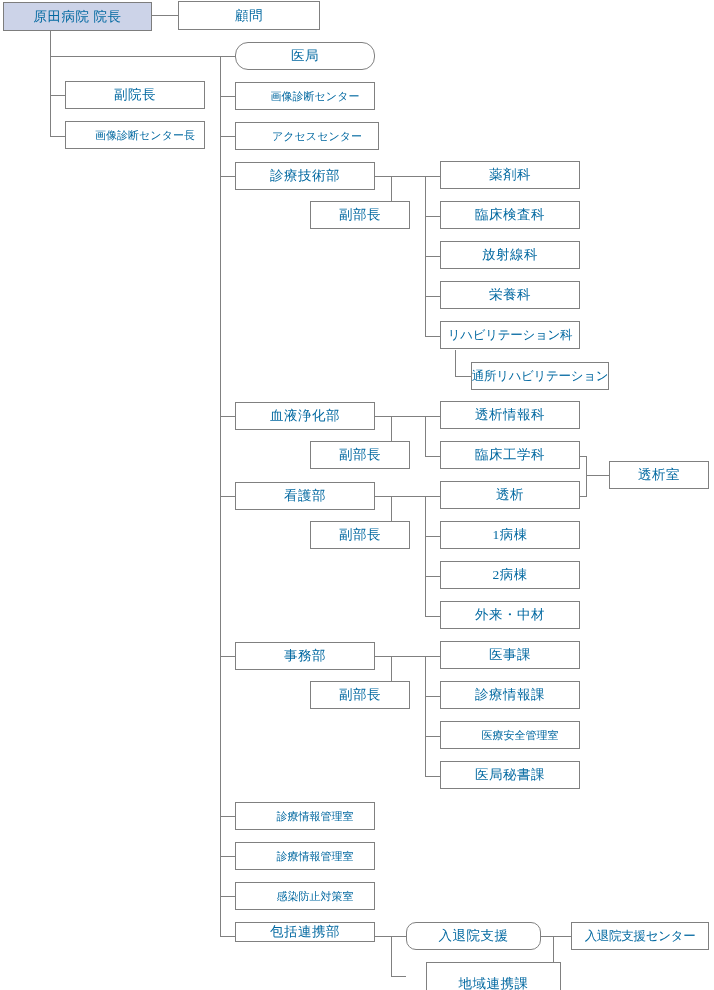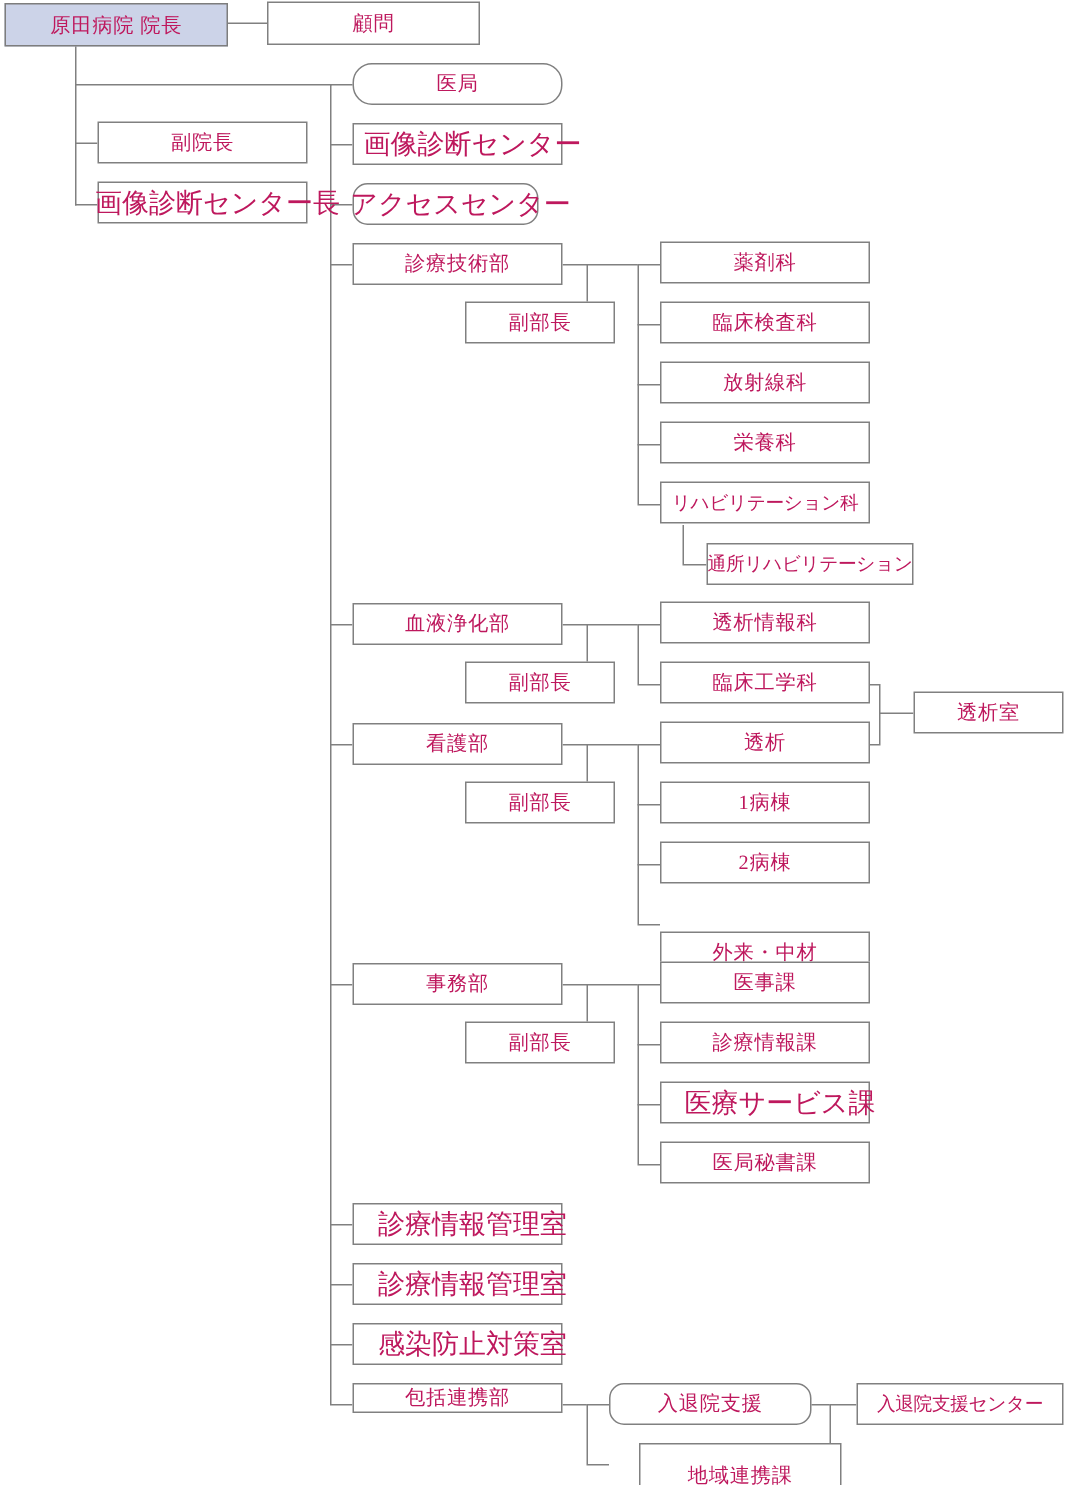--- a/index.html
+++ b/index.html
@@ -20,27 +20,27 @@
     border:1px solid #808080;
     background:#ffffff;
     display:flex;
     align-items:center;
     justify-content:center;
     text-align:center;
     font-size:13.5px;
     letter-spacing:0.5px;
     line-height:1;
     white-space:nowrap;
-    color:#be185d;
+    color:#0369a1;
   }
   .box.root{
     background:#ccd3e8;
     border:1px solid #7d7d7d;
   }
-  .box.tight{ letter-spacing:0px; font-size:18px;padding-left:20px; }
+  .box.tight{ letter-spacing:0px; font-size:11px;padding-left:20px; }
   .box.tighter{ letter-spacing:-0.3px; font-size:12.5px; }
   .ln{
     position:absolute;
     background:#808080;
   }
   .ln.h{ height:1px; }
   .ln.v{ width:1px; }
 </style>
 </head>
 <body>
@@ -127,21 +127,21 @@
   <div class="box" style="left:178px;top:1px;width:142px;height:29px;">顧問</div>
 
   <div class="box" style="left:65px;top:81px;width:140px;height:28px;">副院長</div>
 
   <div class="box tight" style="left:65px;top:121px;width:140px;height:28px;">画像診断センター長</div>
 
   <div class="box" style="left:235px;top:42px;width:140px;height:28px;border-radius:13px;">医局</div>
 
   <div class="box tight" style="left:235px;top:82px;width:140px;height:28px;">画像診断センター</div>
 
-  <div class="box tight" style="left:235px;top:122px;width:124px;height:28px;border-radius:10px;">アクセスセンター</div>
+  <div class="box tight" style="left:235px;top:122px;width:144px;height:28px;">アクセスセンター</div>
 
   <div class="box" style="left:235px;top:162px;width:140px;height:28px;">診療技術部</div>
 
   <div class="box" style="left:310px;top:201px;width:100px;height:28px;">副部長</div>
 
   <div class="box" style="left:440px;top:161px;width:140px;height:28px;">薬剤科</div>
 
   <div class="box" style="left:440px;top:201px;width:140px;height:28px;">臨床検査科</div>
 
   <div class="box" style="left:440px;top:241px;width:140px;height:28px;">放射線科</div>
@@ -165,31 +165,31 @@
   <div class="box" style="left:235px;top:482px;width:140px;height:28px;">看護部</div>
 
   <div class="box" style="left:310px;top:521px;width:100px;height:28px;">副部長</div>
 
   <div class="box" style="left:440px;top:481px;width:140px;height:28px;">透析</div>
 
   <div class="box" style="left:440px;top:521px;width:140px;height:28px;">1病棟</div>
 
   <div class="box" style="left:440px;top:561px;width:140px;height:28px;">2病棟</div>
 
-  <div class="box" style="left:440px;top:601px;width:140px;height:28px;margin-top:20px;">外来・中材</div>
+  <div class="box" style="left:440px;top:601px;width:140px;height:28px;">外来・中材</div>
 
   <div class="box" style="left:235px;top:642px;width:140px;height:28px;">事務部</div>
 
   <div class="box" style="left:310px;top:681px;width:100px;height:28px;">副部長</div>
 
   <div class="box" style="left:440px;top:641px;width:140px;height:28px;">医事課</div>
 
   <div class="box" style="left:440px;top:681px;width:140px;height:28px;">診療情報課</div>
 
-  <div class="box tight" style="left:440px;top:721px;width:140px;height:28px;">医療サービス課</div>
+  <div class="box tight" style="left:440px;top:721px;width:140px;height:28px;">医療安全管理室</div>
 
   <div class="box" style="left:440px;top:761px;width:140px;height:28px;">医局秘書課</div>
 
   <div class="box tight" style="left:235px;top:802px;width:140px;height:28px;">診療情報管理室</div>
 
   <div class="box tight" style="left:235px;top:842px;width:140px;height:28px;">診療情報管理室</div>
 
   <div class="box tight" style="left:235px;top:882px;width:140px;height:28px;">感染防止対策室</div>
 
   <div class="box" style="left:235px;top:922px;width:140px;height:20px;">包括連携部</div>

